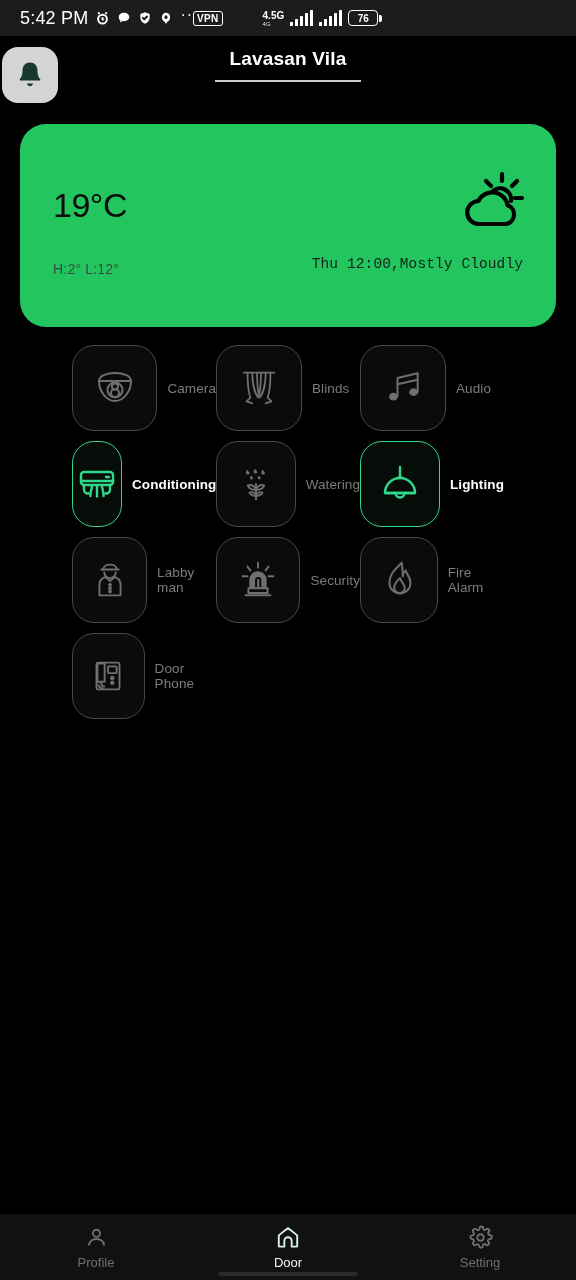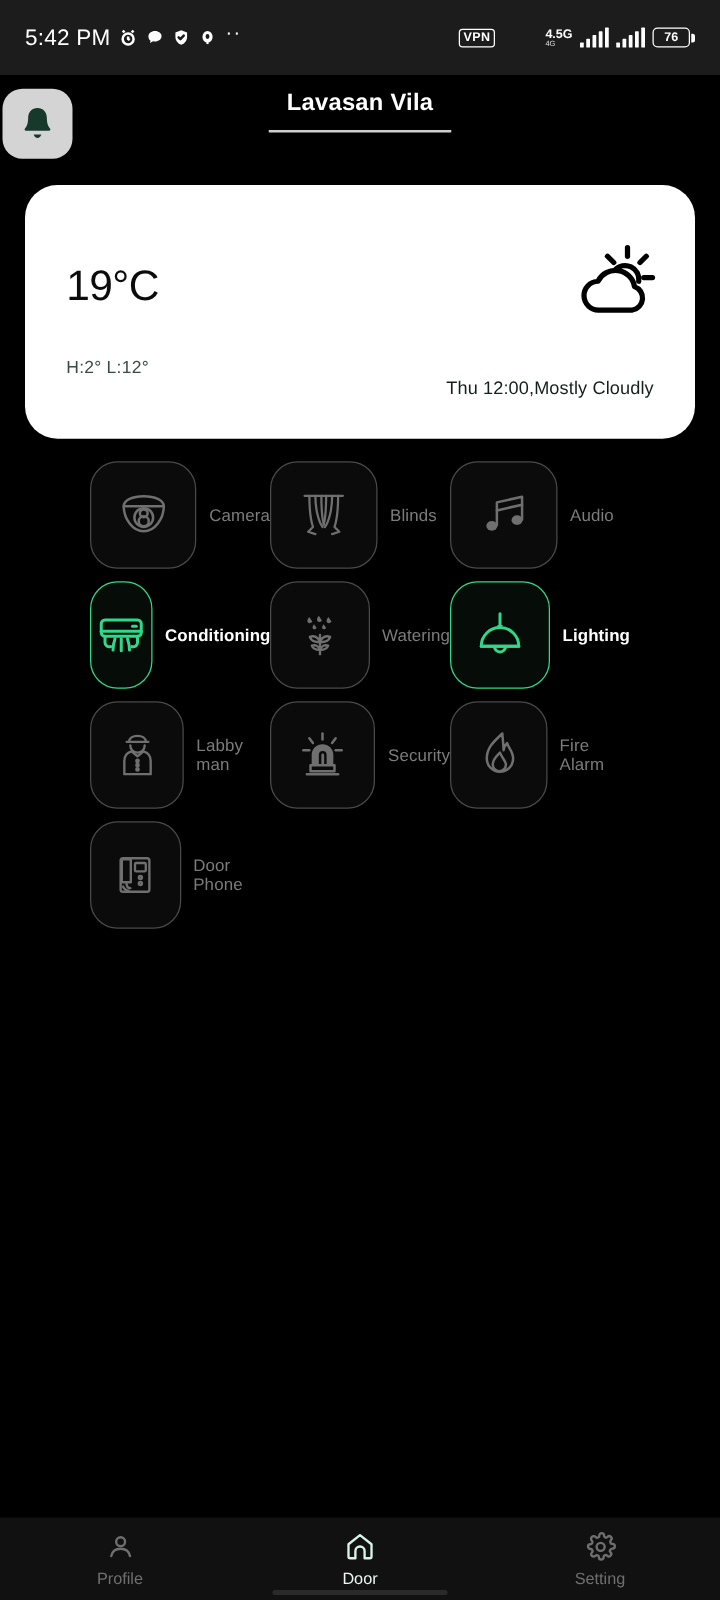--- a/index.html
+++ b/index.html
@@ -6,23 +6,23 @@
   html, body {
     width: 576px; height: 1280px;
     background: #000;
     font-family: "Liberation Sans", sans-serif;
     overflow: hidden;
   }
   .phone { position: relative; width: 576px; height: 1280px; background: #000; }
 
   
   .statusbar {
-    height: 60px; width: 100%;
+    height: 36px; width: 100%;
     background: #1c1c1c;
-    display: flex; align-items: center; justify-content: space-between;
+    display: flex; align-items: center; justify-content: flex-start;
     padding: 16px 20px;
   }
   .sb-left { display: flex; align-items: center; gap: 7px; }
   .sb-time { color: #fff; font-size: 18px; font-weight: 500; letter-spacing: .2px; }
   .sb-right { display: flex; align-items: center; gap: 6px; }
   .vpn-badge {
     border: 1.6px solid #fff; border-radius: 3px;
     color: #fff; font-size: 10px; font-weight: 700;
     padding: 1px 3px; line-height: 1.1; letter-spacing: .3px;
   }
@@ -62,36 +62,36 @@
     display: flex; flex-direction: column; align-items: center; gap: 10px;
     pointer-events: none;
   }
   .title { color: #fff; font-size: 19px; font-weight: 700; letter-spacing: .2px; }
   .title-underline { width: 146px; height: 1.6px; background: #cfcfcf; }
 
   
   .weather-card {
     margin: 10px 20px 0 20px;
     height: 203px;
-    background: #ffffff;
+    background: #22c55e;
     border-radius: 26px;
     position: relative;
     padding: 0 33px;
   }
   .temp {
     position: absolute; left: 33px; top: 62px;
     color: #0c0c0c; font-size: 34px; font-weight: 400; letter-spacing: -.5px;
   }
   .hl {
     position: absolute; left: 33px; top: 137px;
     color: #3c4a45; font-size: 14px; letter-spacing: .2px;
   }
   .cond {
-    position: absolute; right: 33px; top: 155px;
-    color: #14201c; font-size: 14.5px; letter-spacing: .1px;
+    position: absolute; right: 33px; top: 132px;
+    color: #14201c; font-size: 14.5px; letter-spacing: .1px; font-family: Liberation Mono, monospace;
   }
   .wicon { position: absolute; right: 28px; top: 46px; }
 
   
   .grid {
     margin: 18px 0 0 0;
     display: grid;
     grid-template-columns: repeat(3, 144px);
     justify-content: center;
     column-gap: 0px;

